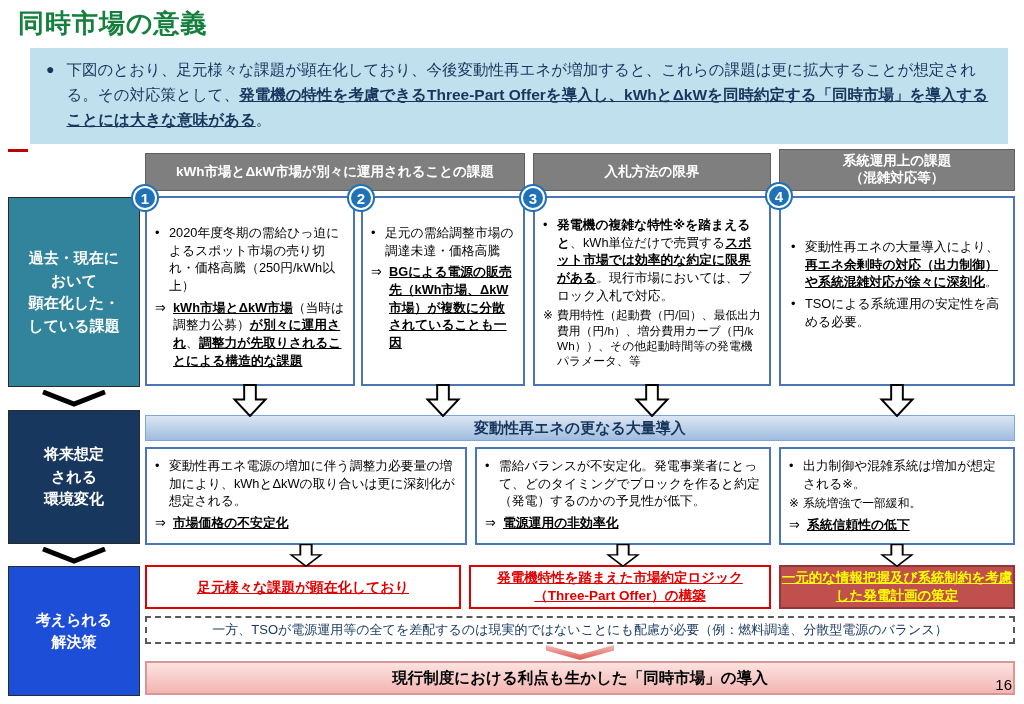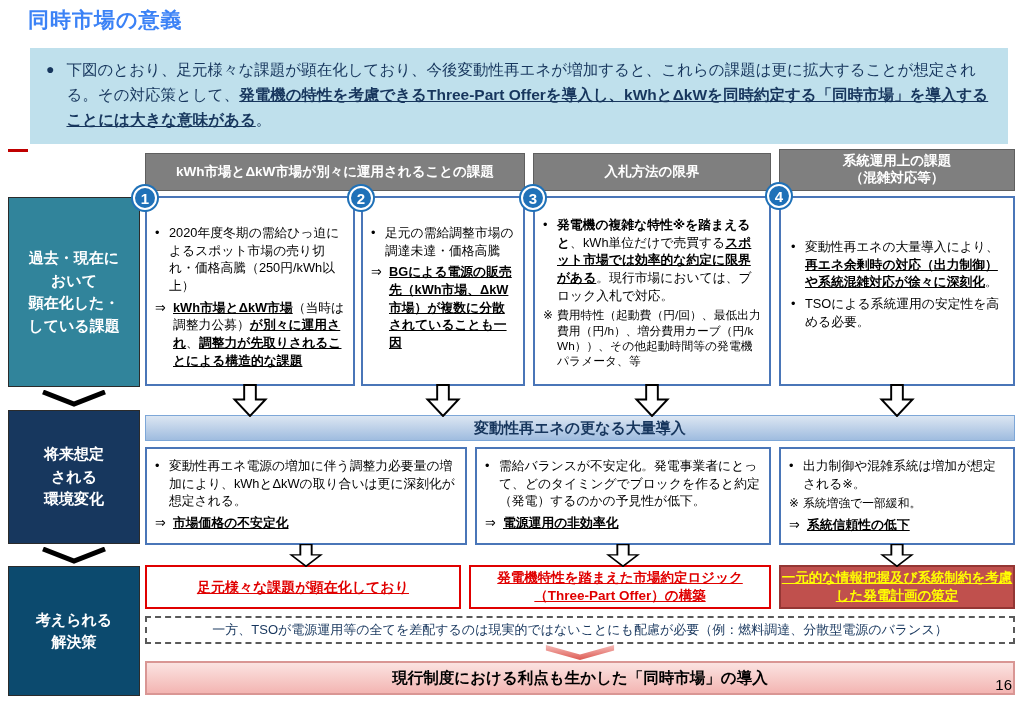--- a/index.html
+++ b/index.html
@@ -1,20 +1,20 @@
 <!DOCTYPE html>
 <html><head>
 <meta charset="utf-8">
 <style>
   * { margin:0; padding:0; box-sizing:border-box; }
   body { background:#e9e9e9; font-family:"Liberation Sans","DejaVu Sans",sans-serif; }
   .page { position:relative; width:1024px; height:704px; background:#fff; overflow:hidden;
           font-family:"Liberation Sans","DejaVu Sans",sans-serif; }
 
-  .title { position:absolute; left:28px; top:6px; font-size:21px; font-weight:bold; color:#3b82f6; letter-spacing:1px; }
+  .title { position:absolute; left:18px; top:6px; font-size:26px; font-weight:bold; color:#15803d; letter-spacing:1px; }
 
   .intro { position:absolute; left:30px; top:48px; width:978px; height:96px; background:#bfe0ec;
            display:flex; padding:10px 12px 10px 16px; }
   .intro-bullet { color:#17365d; font-size:14px; margin-right:12px; line-height:1.6; }
   .intro-text { font-size:15.5px; color:#17365d; line-height:1.6; word-break:break-all; }
   .bu { font-weight:bold; text-decoration:underline; }
   .b  { font-weight:bold; }
 
   .accent-line { position:absolute; left:8px; top:149px; width:20px; height:3px; background:#c00000; }
 
@@ -23,21 +23,21 @@
                 white-space:pre-line; line-height:1.25; }
   #h1 { left:145px; top:153px; width:380px; height:38px; }
   #h2 { left:533px; top:153px; width:238px; height:38px; }
   #h3 { left:779px; top:149px; width:236px; height:42px; }
 
   .row-label { position:absolute; left:8px; width:132px; color:#fff; font-weight:bold; font-size:15px;
                display:flex; align-items:center; justify-content:center; text-align:center; white-space:pre-line;
                line-height:1.5; border:1px solid #2b2b2b; }
   #label-past { top:197px; height:190px; background:#31849b; }
   #label-future { top:410px; height:134px; background:#17375e; }
-  #label-solution { top:566px; height:130px; background:#0c4a6e; }
+  #label-solution { top:566px; height:130px; background:#1d4ed8; }
 
   .chev { position:absolute; left:39px; }
   #chev1 { top:390px; } #chev2 { top:547px; }
 
   .cbox { position:absolute; background:#fff; border:2px solid #4a76b8; font-size:12.8px; color:#000;
           line-height:1.38; word-break:break-all; }
   #c1 { left:145px; top:196px; width:210px; height:190px; padding:26px 8px 4px 8px; }
   #c2 { left:361px; top:196px; width:164px; height:190px; padding:26px 8px 4px 8px; }
   #c3 { left:533px; top:196px; width:238px; height:190px; padding:18px 8px 4px 8px; }
   #c4 { left:779px; top:196px; width:236px; height:190px; padding:40px 10px 4px 10px; }

